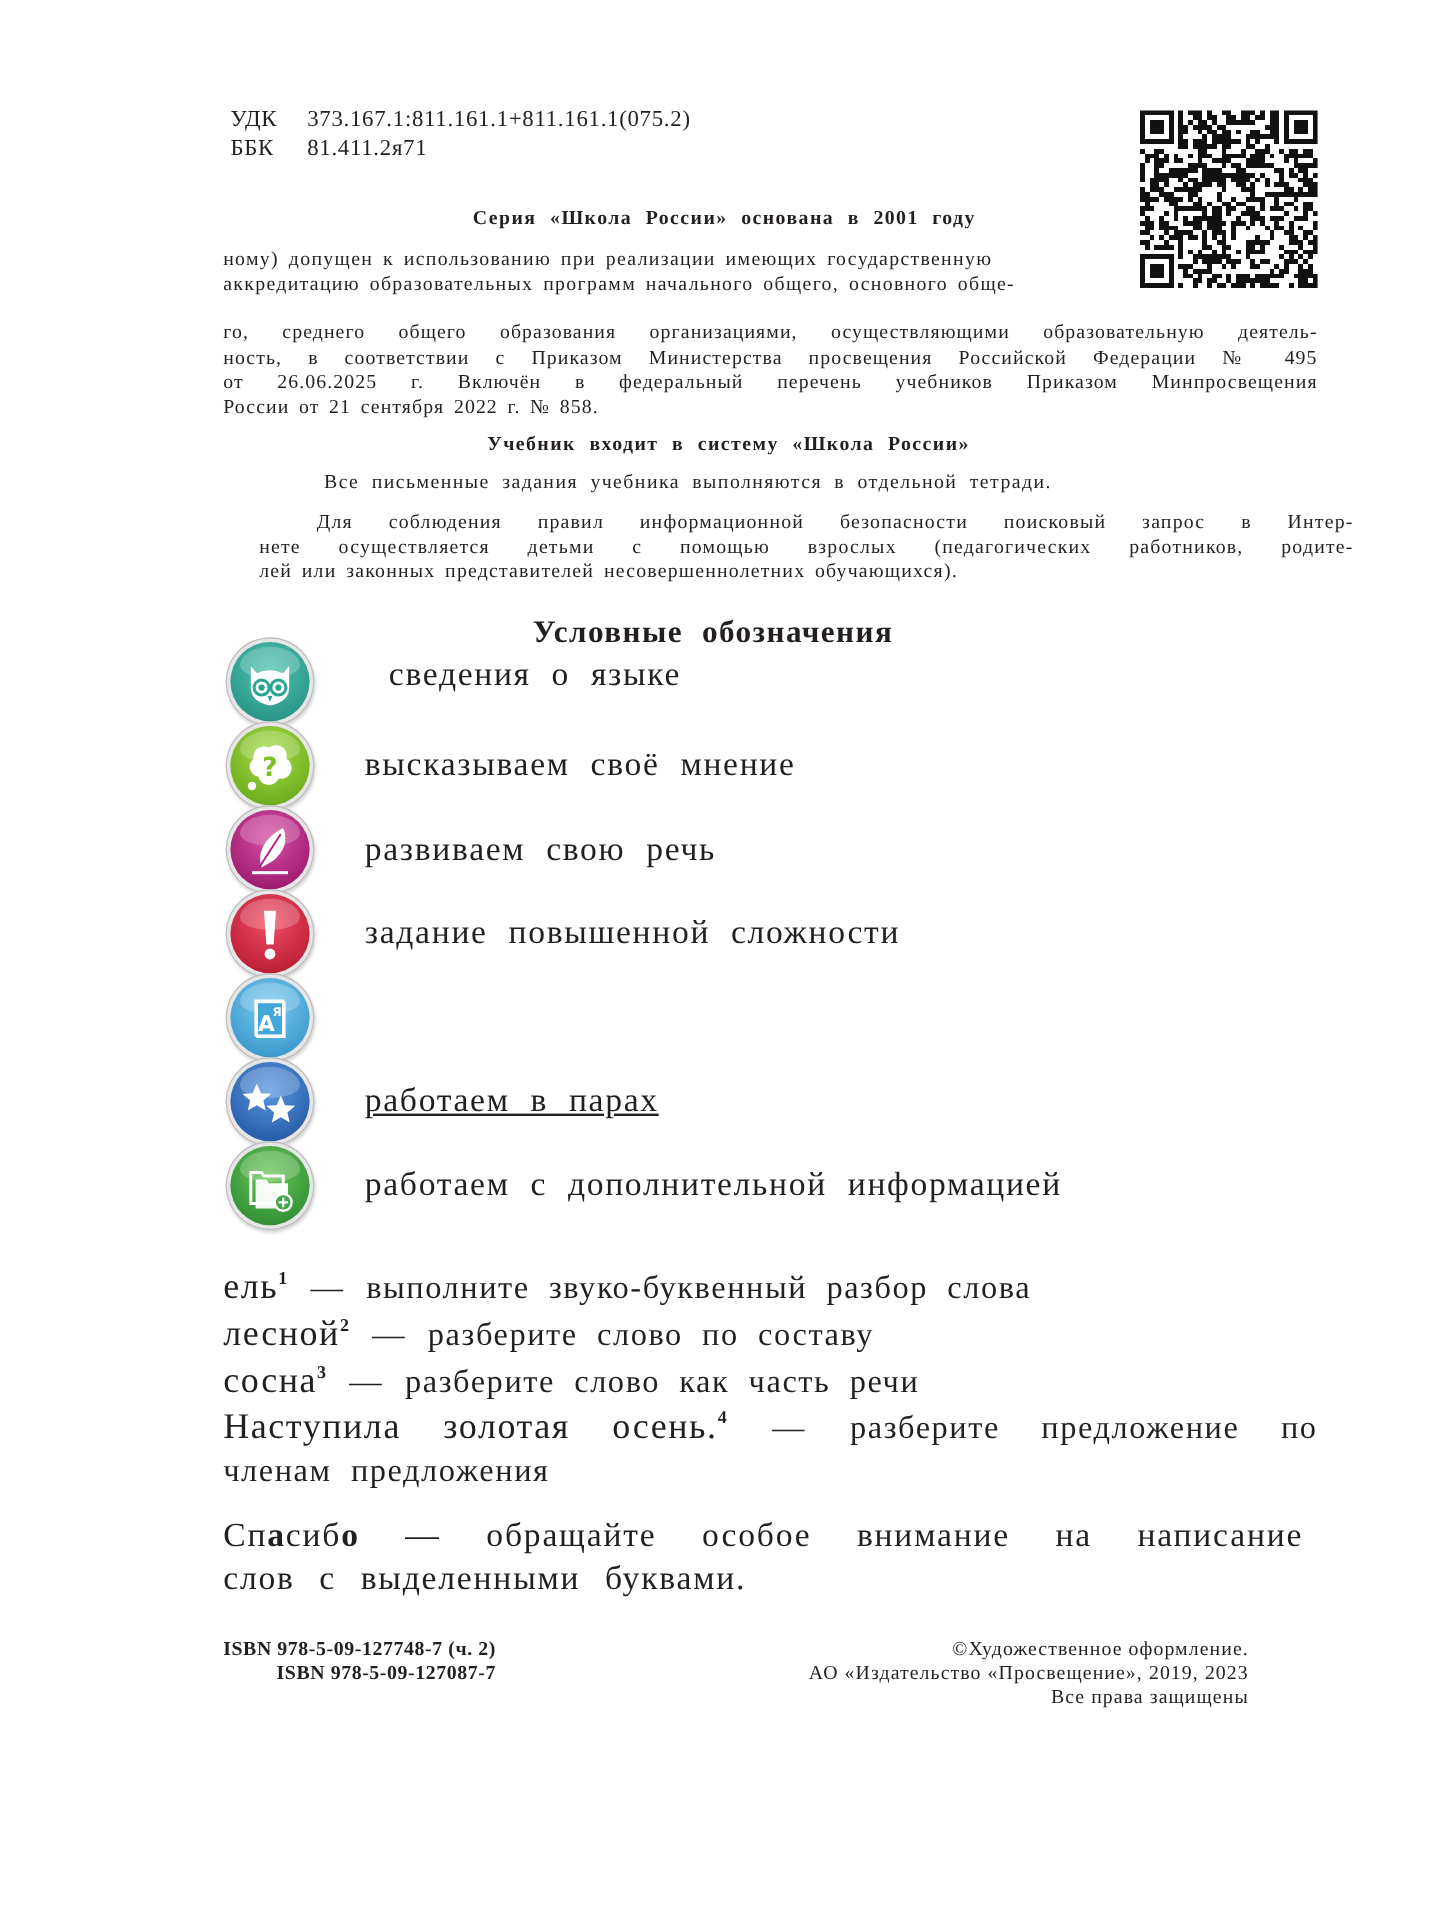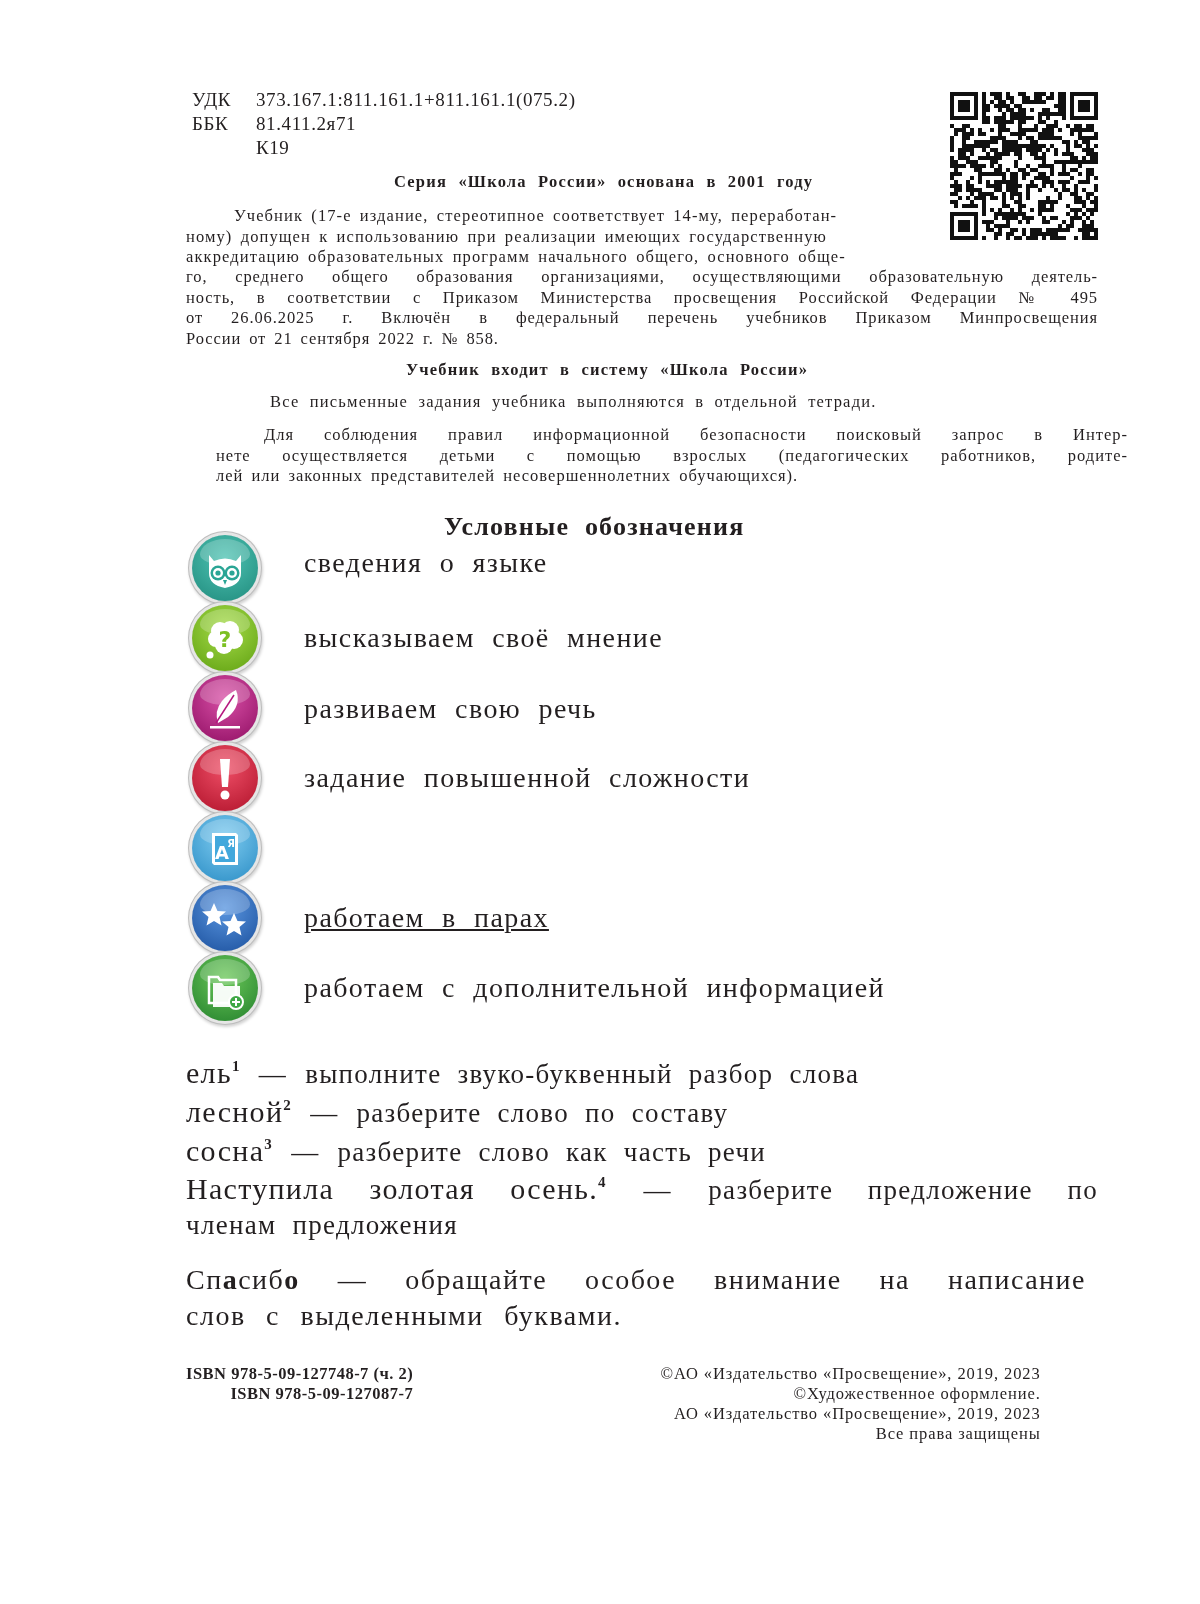--- a/index.html
+++ b/index.html
@@ -30,21 +30,20 @@
   .footer { font-size: 16.5px; line-height: 20px; letter-spacing: 0.9px; text-align: right; }
   .footer .c { display: inline-block; width: 28px; }
   .footer .sub { padding-left: 28px; }
 </style>
 </head>
 <body>
 
 <div class="abs meta" style="left:192px; top:88px;">
   <div><span class="code">УДК</span><span>373.167.1:811.161.1+811.161.1(075.2)</span></div>
   <div><span class="code">ББК</span><span>81.411.2я71</span></div>
-  <div><span class="code"></span><span>К19</span></div>
 </div>
 
 <div class="abs" style="left:950px; top:92px; width:148px; height:148px;">
   <svg id="qr" width="148" height="148" viewBox="0 0 37 37" shape-rendering="crispEdges">
       <rect x="8" y="0" width="1" height="1" fill="#111"></rect>
       <rect x="10" y="0" width="1" height="1" fill="#111"></rect>
       <rect x="11" y="0" width="1" height="1" fill="#111"></rect>
       <rect x="12" y="0" width="1" height="1" fill="#111"></rect>
       <rect x="14" y="0" width="1" height="1" fill="#111"></rect>
       <rect x="17" y="0" width="1" height="1" fill="#111"></rect>
@@ -674,21 +673,20 @@
       <rect x="32" y="2" width="3" height="3" fill="#111"></rect>
       <rect x="0" y="30" width="7" height="7" fill="#111"></rect>
       <rect x="1" y="31" width="5" height="5" fill="#fff"></rect>
       <rect x="2" y="32" width="3" height="3" fill="#111"></rect>
     </svg>
 </div>
 
 <div class="abs small bold" style="left:394px; top:172px; letter-spacing:1.2px; word-spacing:6px;">Серия «Школа России» основана в 2001 году</div>
 
 <div class="abs small" style="left:186px; top:206px; width:752px;">
-  <div class="justify indent">Учебник (17-е издание, стереотипное соответствует 14-му, переработан-</div>
   <div class="justify">ному) допущен к использованию при реализации имеющих государственную</div>
   <div class="justify">аккредитацию образовательных программ начального общего, основного обще-</div>
 </div>
 <div class="abs small" style="left:186px; top:267px; width:912px; letter-spacing:0.9px;">
   <div class="justify" style="text-align-last:justify;">го, среднего общего образования организациями, осуществляющими образовательную деятель-</div>
   <div class="justify" style="text-align-last:justify;">ность, в соответствии с Приказом Министерства просвещения Российской Федерации № 495</div>
   <div class="justify" style="text-align-last:justify;">от 26.06.2025 г. Включён в федеральный перечень учебников Приказом Минпросвещения</div>
   <div>России от 21 сентября 2022 г. № 858.</div>
 </div>
 
@@ -710,21 +708,21 @@
       <path d="M17 20 L22 26 Q33 21 44 26 L49 20 L49 38 Q49 50 33 53 Q17 50 17 38 Z" fill="#fff"></path>
       <circle cx="26" cy="38" r="7.5" fill="#2aa595"></circle>
         <circle cx="26" cy="38" r="5" fill="#fff"></circle>
         <circle cx="26" cy="38" r="2.6" fill="#2aa595"></circle>
       <circle cx="40" cy="38" r="7.5" fill="#2aa595"></circle>
         <circle cx="40" cy="38" r="5" fill="#fff"></circle>
         <circle cx="40" cy="38" r="2.6" fill="#2aa595"></circle>
       <path d="M31 45 L33 50 L35 45 Z" fill="#2aa595"></path>
     </svg>
   </div>
-  <div class="legend-label" style="top:12px;">сведения о языке</div>
+  <div class="legend-label" style="top:12px;margin-left:20px;">сведения о языке</div>
 </div>
 
 <div class="legend-item" style="top:605px;">
   <div class="legend-icon" style="background: radial-gradient(circle at 50% 35%, #a6dc4a, #5fa010);">
     <svg viewBox="0 0 66 66">
       <circle cx="28" cy="26" r="9" fill="#fff"></circle>
         <circle cx="38" cy="25" r="9" fill="#fff"></circle>
       <circle cx="42" cy="35" r="9" fill="#fff"></circle>
         <circle cx="32" cy="40" r="9" fill="#fff"></circle>
         <circle cx="24" cy="34" r="8" fill="#fff"></circle>
@@ -819,17 +817,16 @@
   </div>
   <div>слов с выделенными буквами.</div>
 </div>
 
 <div class="abs footer bold" style="left:186px; top:1364px; letter-spacing:0.5px;">
   <div>ISBN 978-5-09-127748-7 (ч. 2)</div>
   <div>ISBN 978-5-09-127087-7</div>
 </div>
 
 <div class="abs footer" style="left:646px; top:1364px;">
-  <div><span class="c">©</span><span>АО «Издательство «Просвещение», 2019, 2023</span></div>
   <div><span class="c">©</span><span>Художественное оформление.</span></div>
   <div class="sub">АО «Издательство «Просвещение», 2019, 2023</div>
   <div class="sub">Все права защищены</div>
 </div>
 
 </body></html>

